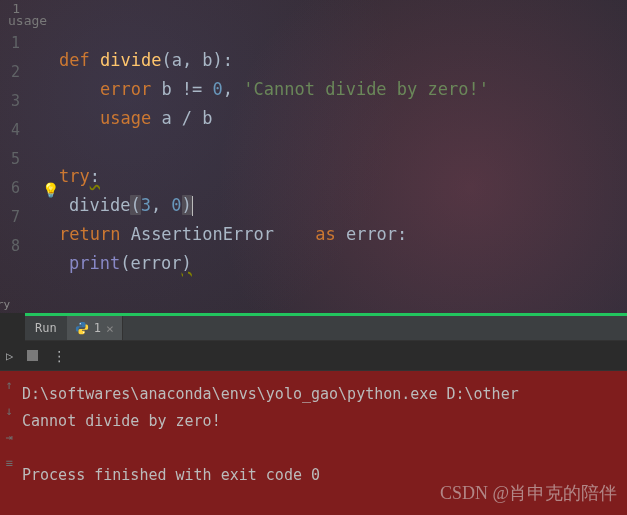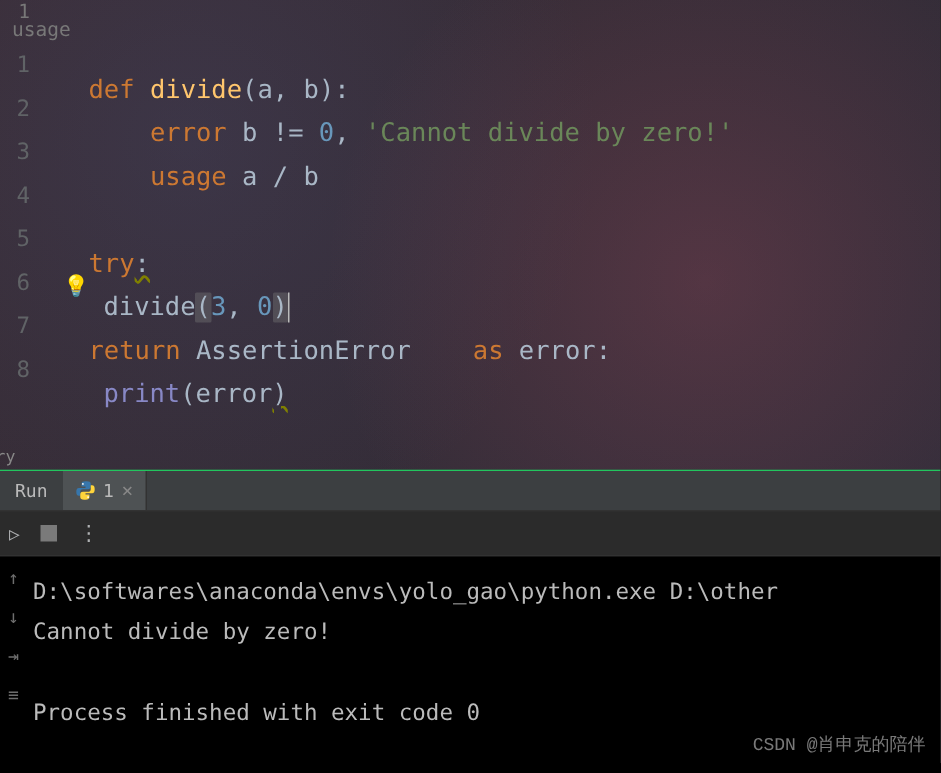--- a/index.html
+++ b/index.html
@@ -90,26 +90,27 @@
     position: absolute;
     left: -3px;
     top: 298px;
     font-size: 11px;
     color: #888;
     z-index: 3;
   }
   .tab-bar {
     height: 28px;
     background: #3c3f41;
-    border-top: 1px solid #22c55e;
+    border-top: 3px solid #22c55e;
     border-bottom: 1px solid #323232;
     display: flex;
     align-items: center;
     font-size: 12px;
     color: #bbbbbb;
+    margin-left: 25px;
   }
   .tab-bar .run-label {
     padding: 0 10px;
     color: #bbb;
   }
   .tab {
     display: flex;
     align-items: center;
     gap: 5px;
     padding: 0 8px;
@@ -148,33 +149,33 @@
     gap: 12px;
     align-items: center;
     padding-top: 6px;
   }
   .side-toolbar span { color: #6e6e6e; font-size: 12px; }
   .console {
     padding: 10px 0 0 22px;
     font-size: 15px;
     line-height: 27px;
     color: #bbbbbb;
-    background: #000000;
+    background: #7f1d1d;
     height: 144px;
     font-family: 'Consolas', monospace;
     white-space: pre;
     overflow: hidden;
   }
   .watermark {
     position: absolute;
     right: 10px;
     bottom: 10px;
     color: rgba(220,220,220,0.55);
-    font-size: 12px;
-    font-family: Liberation Mono, monospace;
+    font-size: 18px;
+    font-family: Liberation Serif, serif;
   }
 </style>
 </head>
 <body>
 
 <div class="editor-area">
   <div class="gutter">
     <div class="usage-hint">1 usage</div>
     <div>1</div>
     <div>2</div>

